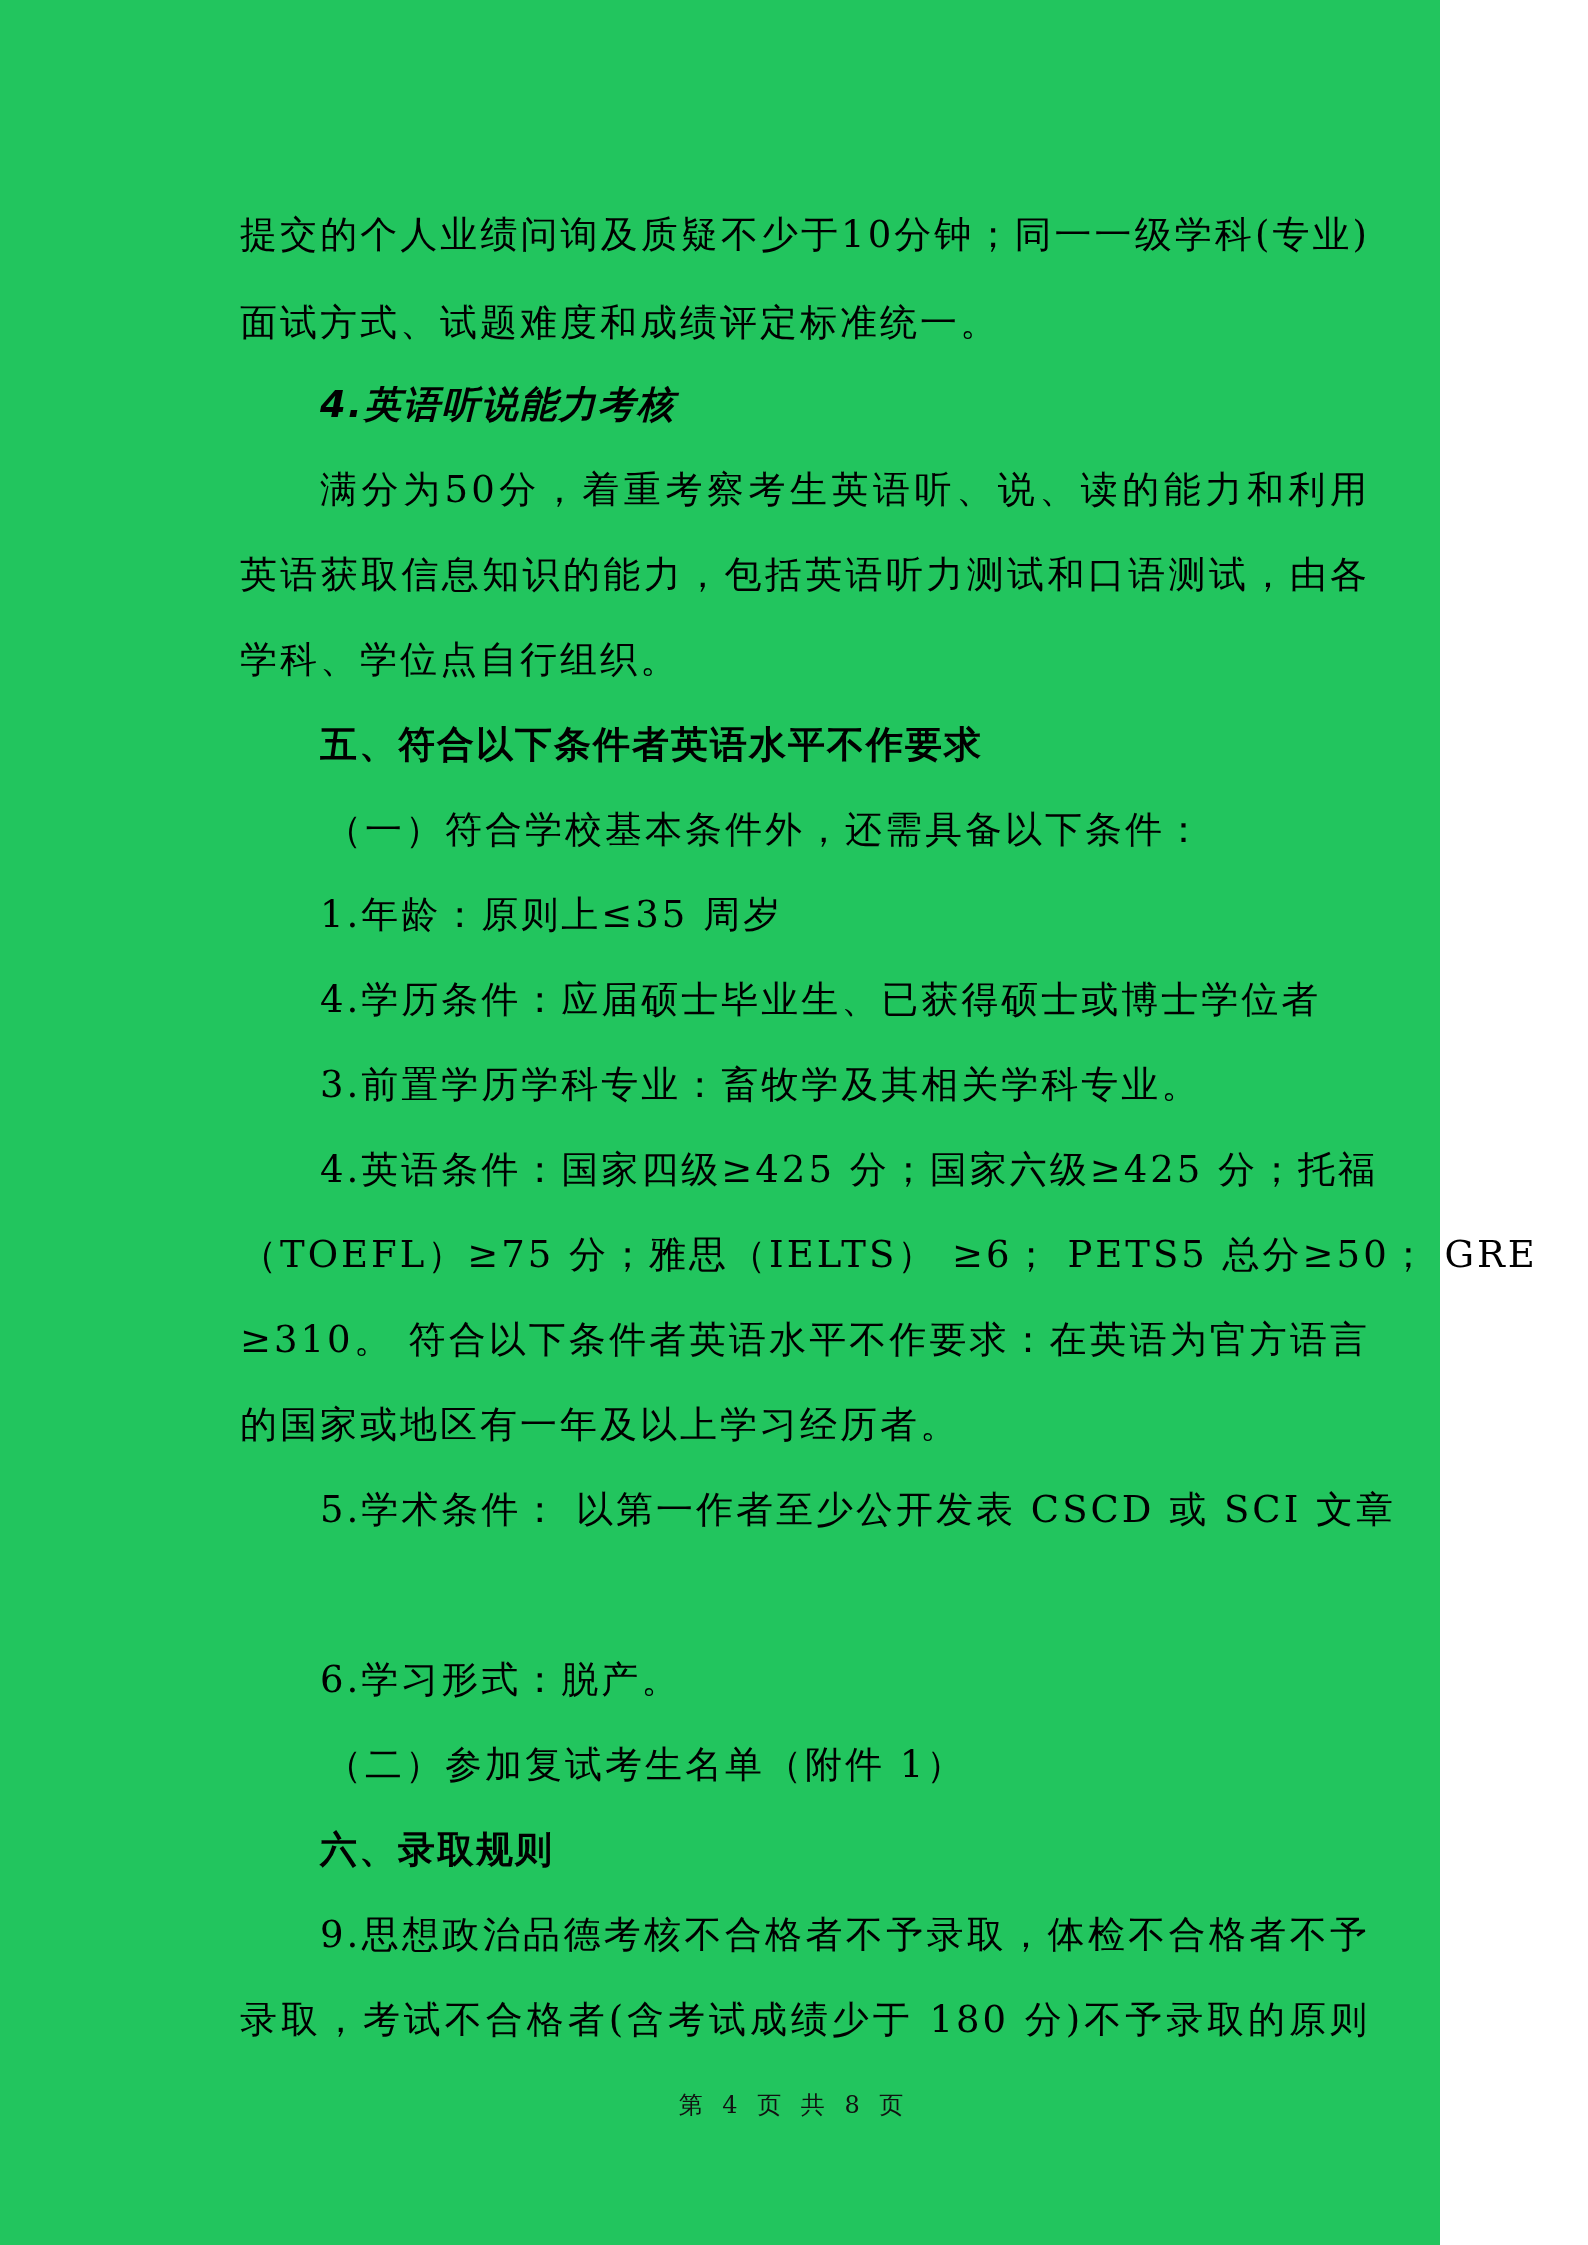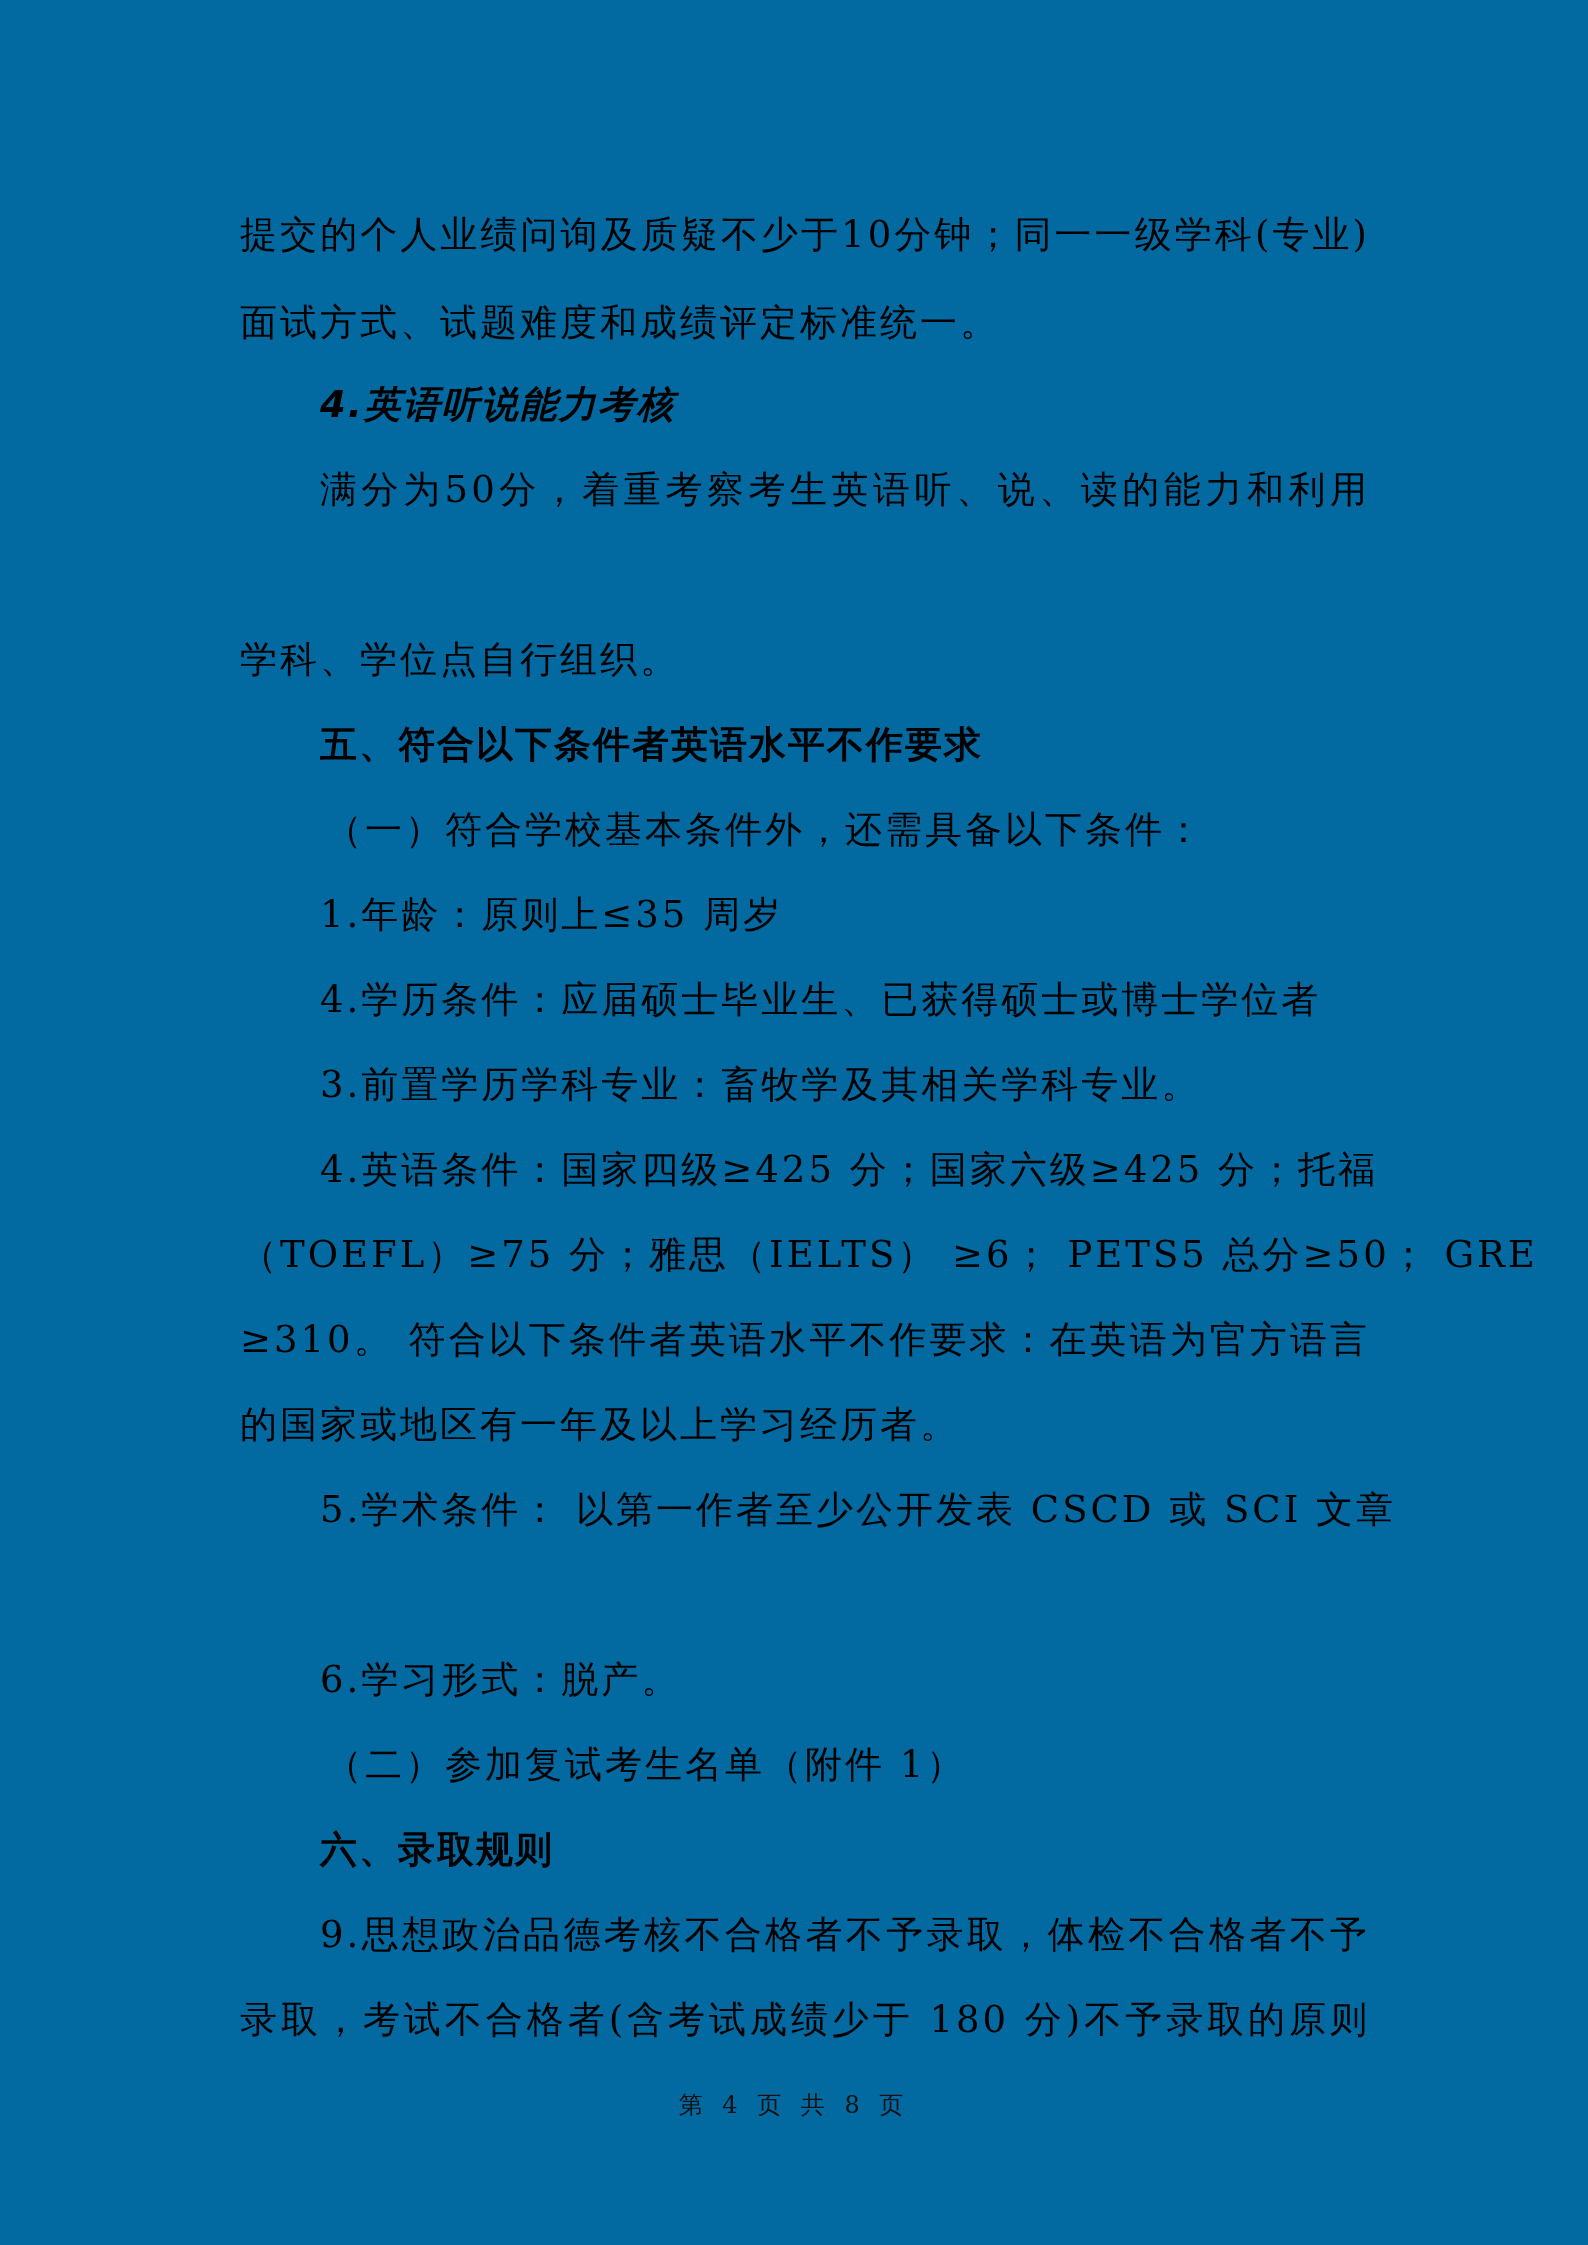--- a/index.html
+++ b/index.html
@@ -12,23 +12,23 @@
       height: 2245px;
       position: relative;
       overflow: hidden;
       font-family: "DejaVu Serif", "Liberation Serif", serif;
       color: #000000;
     }
     .page {
       position: absolute;
       left: 0;
       top: 0;
-      width: 1588px;
+      width: 1440px;
       height: 2245px;
-      background: #0369a1;
+      background: #22c55e;
     }
     .line {
       position: absolute;
       left: 240px;
       width: 1130px;
       font-size: 37px;
       line-height: 50px;
       white-space: nowrap;
       letter-spacing: 3px;
     }
@@ -59,20 +59,21 @@
 <body>
 
 <div class="page">
 
   <div class="line justify" style="top:210px;">提交的个人业绩问询及质疑不少于10分钟；同一一级学科(专业)</div>
   <div class="line" style="top:298px;">面试方式、试题难度和成绩评定标准统一。</div>
 
   <div class="line indent heading" style="top:380px;font-style:italic;">4.英语听说能力考核</div>
 
   <div class="line indent justify" style="top:465px;">满分为50分，着重考察考生英语听、说、读的能力和利用</div>
+  <div class="line justify" style="top:550px;">英语获取信息知识的能力，包括英语听力测试和口语测试，由各</div>
   <div class="line" style="top:635px;">学科、学位点自行组织。</div>
 
   <div class="line indent heading" style="top:720px;">五、符合以下条件者英语水平不作要求</div>
 
   <div class="line indent-sm" style="top:805px;">（一）符合学校基本条件外，还需具备以下条件：</div>
   <div class="line indent" style="top:890px;">1.年龄：原则上≤35 周岁</div>
   <div class="line indent" style="top:975px;">4.学历条件：应届硕士毕业生、已获得硕士或博士学位者</div>
   <div class="line indent" style="top:1060px;">3.前置学历学科专业：畜牧学及其相关学科专业。</div>
 
   <div class="line indent justify" style="top:1145px;">4.英语条件：国家四级≥425 分；国家六级≥425 分；托福</div>

